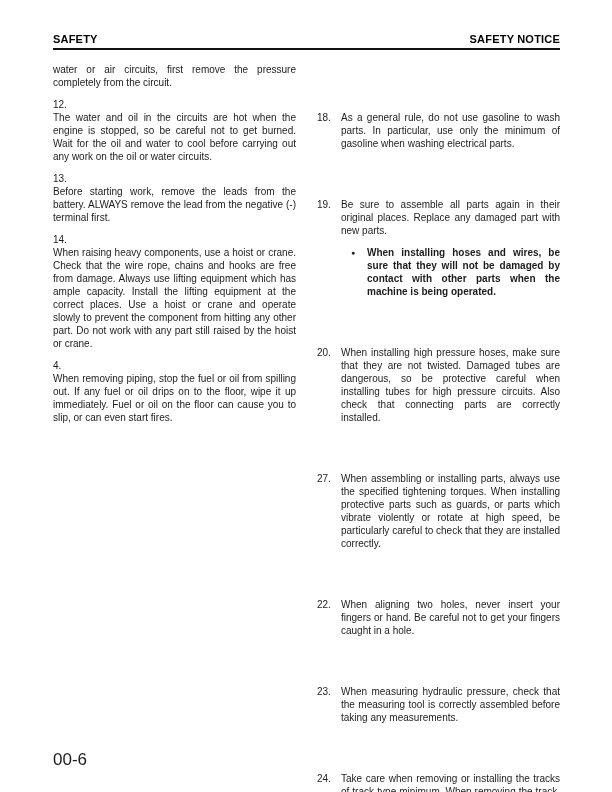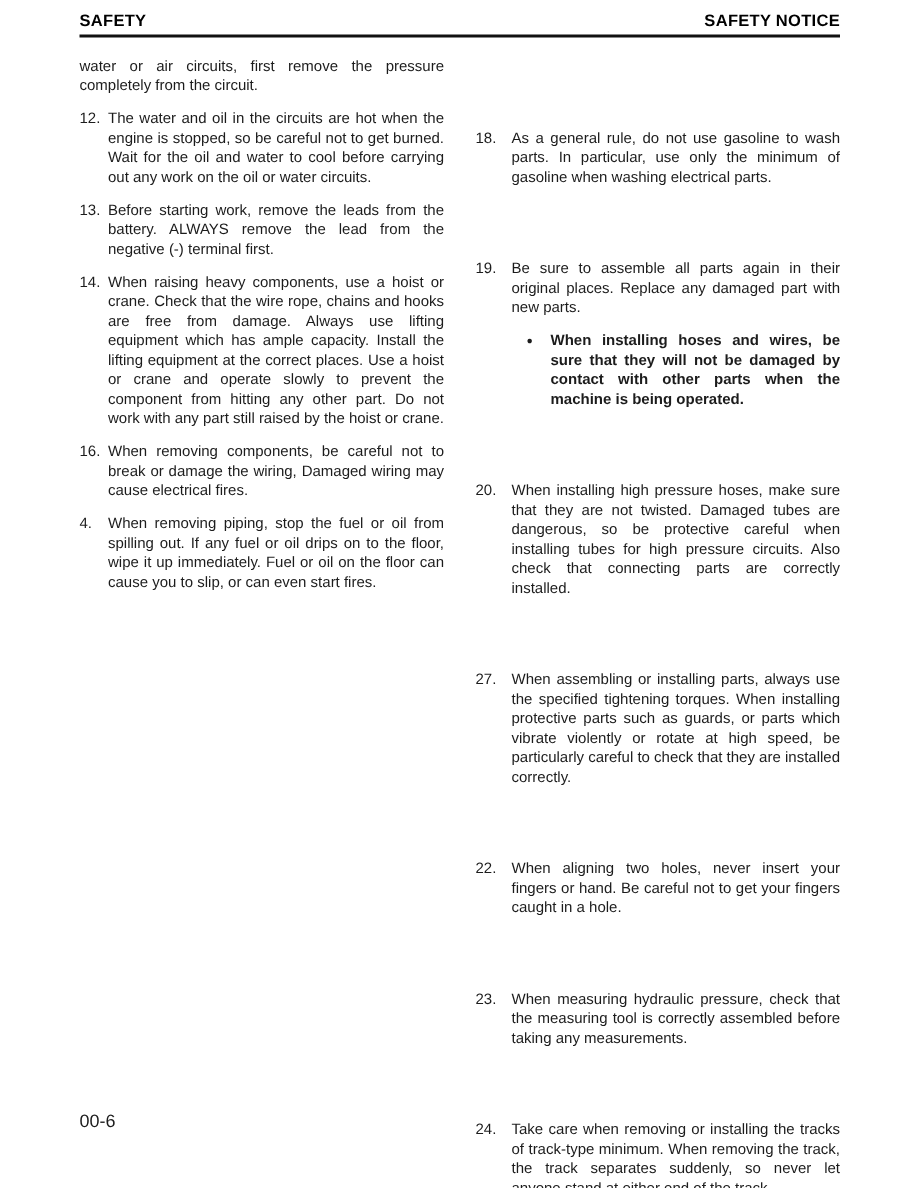--- a/index.html
+++ b/index.html
@@ -12,21 +12,21 @@
     height: 792px;
     font-family: "Liberation Sans", sans-serif;
     color: #1c1c1c;
     -webkit-font-smoothing: antialiased;
   }
   .page {
     position: relative;
     width: 612px;
     height: 792px;
     box-sizing: border-box;
-    padding: 8px 52px 0 53px;
+    padding: 33px 52px 0 53px;
     background: #ffffff;
     overflow: hidden;
   }
   .page-header {
     display: flex;
     justify-content: space-between;
     align-items: flex-end;
     font-size: 11px;
     font-weight: bold;
     letter-spacing: 0.2px;
@@ -45,21 +45,21 @@
     line-height: 13px;
     text-align: justify;
   }
   .continuation {
     margin: 0 0 9px 0;
   }
   .item {
     display: flex;
     align-items: flex-start;
   }
-  .col-left .item { margin-bottom: 9px; }
+  .col-left .item { margin-bottom: 9px; flex-direction: column; }
   .col-right .item { margin-bottom: 15px; margin-top: 48px; }
   .item .num {
     flex: 0 0 auto;
     text-align: left;
   }
   .col-left .item .num { width: 19px; }
   .col-right .item .num { width: 24px; }
   .item .txt { flex: 1 1 auto; }
   .sub-bullet {
     display: flex;
@@ -68,22 +68,22 @@
   }
   .sub-bullet .glyph {
     flex: 0 0 16px;
     font-size: 7px;
     line-height: 13px;
   }
   .sub-bullet .btxt { flex: 1 1 auto; font-weight: bold; }
   .page-footer {
     position: absolute;
     left: 53px;
-    bottom: 38px;
-    font-size: 12px;
+    bottom: 22px;
+    font-size: 17px;
     color: #1c1c1c;
   }
 </style>
 </head>
 <body>
 
 <div class="page">
 
   <div class="page-header">
     <span>SAFETY</span>
@@ -104,24 +104,20 @@
         <span class="num">13.</span>
         <div class="txt">Before starting work, remove the leads from the battery. ALWAYS remove the lead from the negative (-) terminal first.</div>
       </div>
 
       <div class="item">
         <span class="num">14.</span>
         <div class="txt">When raising heavy components, use a hoist or crane. Check that the wire rope, chains and hooks are free from damage. Always use lifting equipment which has ample capacity. Install the lifting equipment at the correct places. Use a hoist or crane and operate slowly to prevent the component from hitting any other part. Do not work with any part still raised by the hoist or crane.</div>
       </div>
 
 
-      <div class="item">
-        <span class="num">16.</span>
-        <div class="txt">When removing components, be careful not to break or damage the wiring, Damaged wiring may cause electrical fires.</div>
-      </div>
 
       <div class="item">
         <span class="num">4.</span>
         <div class="txt">When removing piping, stop the fuel or oil from spilling out. If any fuel or oil drips on to  the floor, wipe it up immediately. Fuel or oil on the floor can cause you to slip, or can even start fires.</div>
       </div>
     </div>
 
     <div class="col col-right">
 
       <div class="item">

